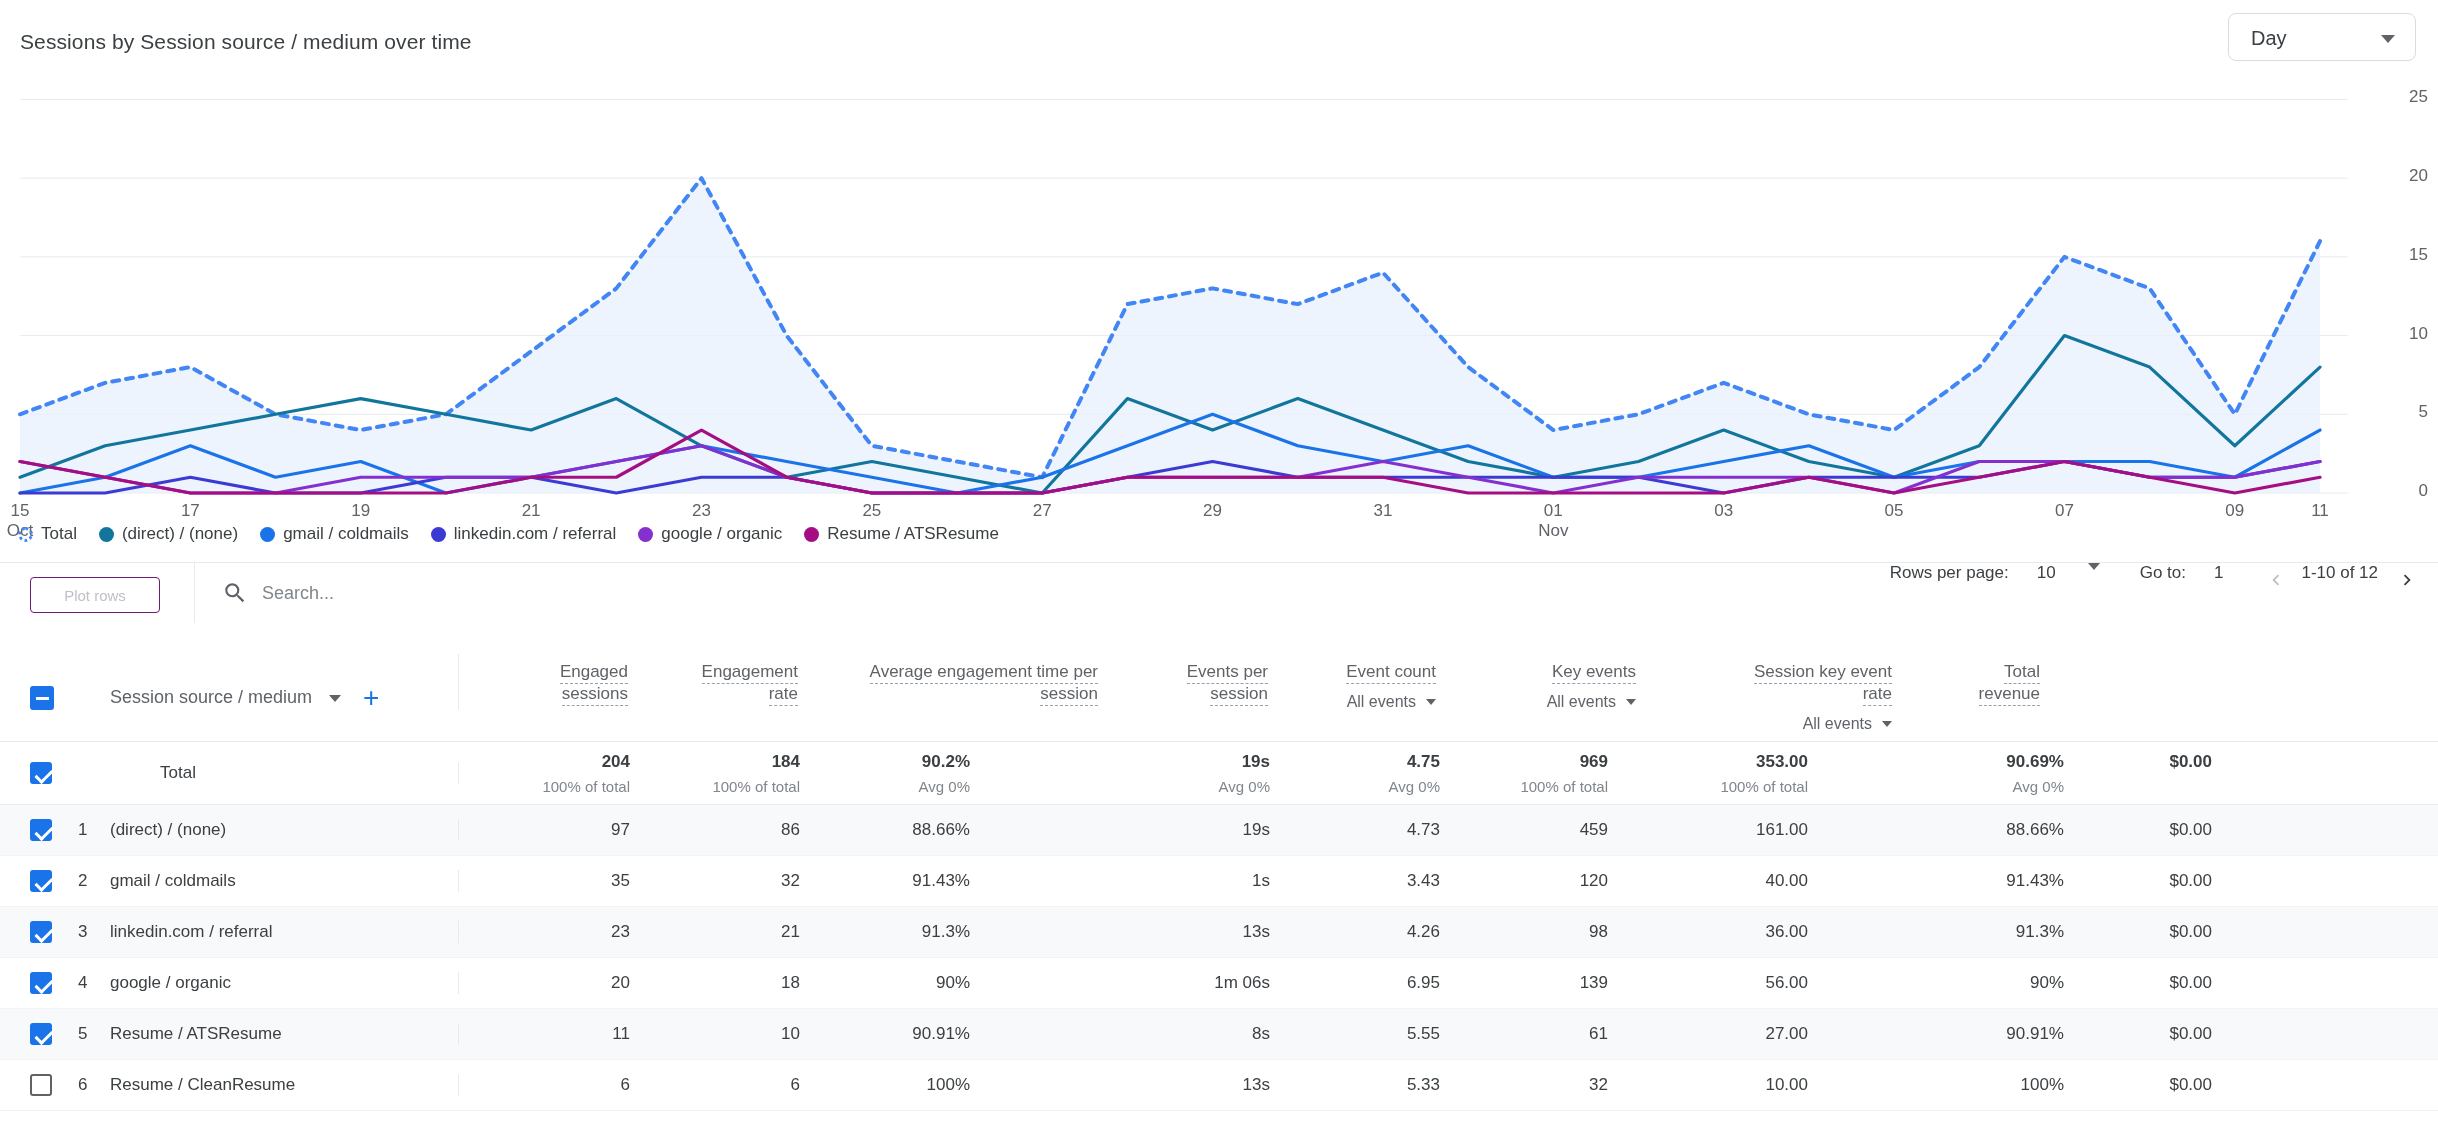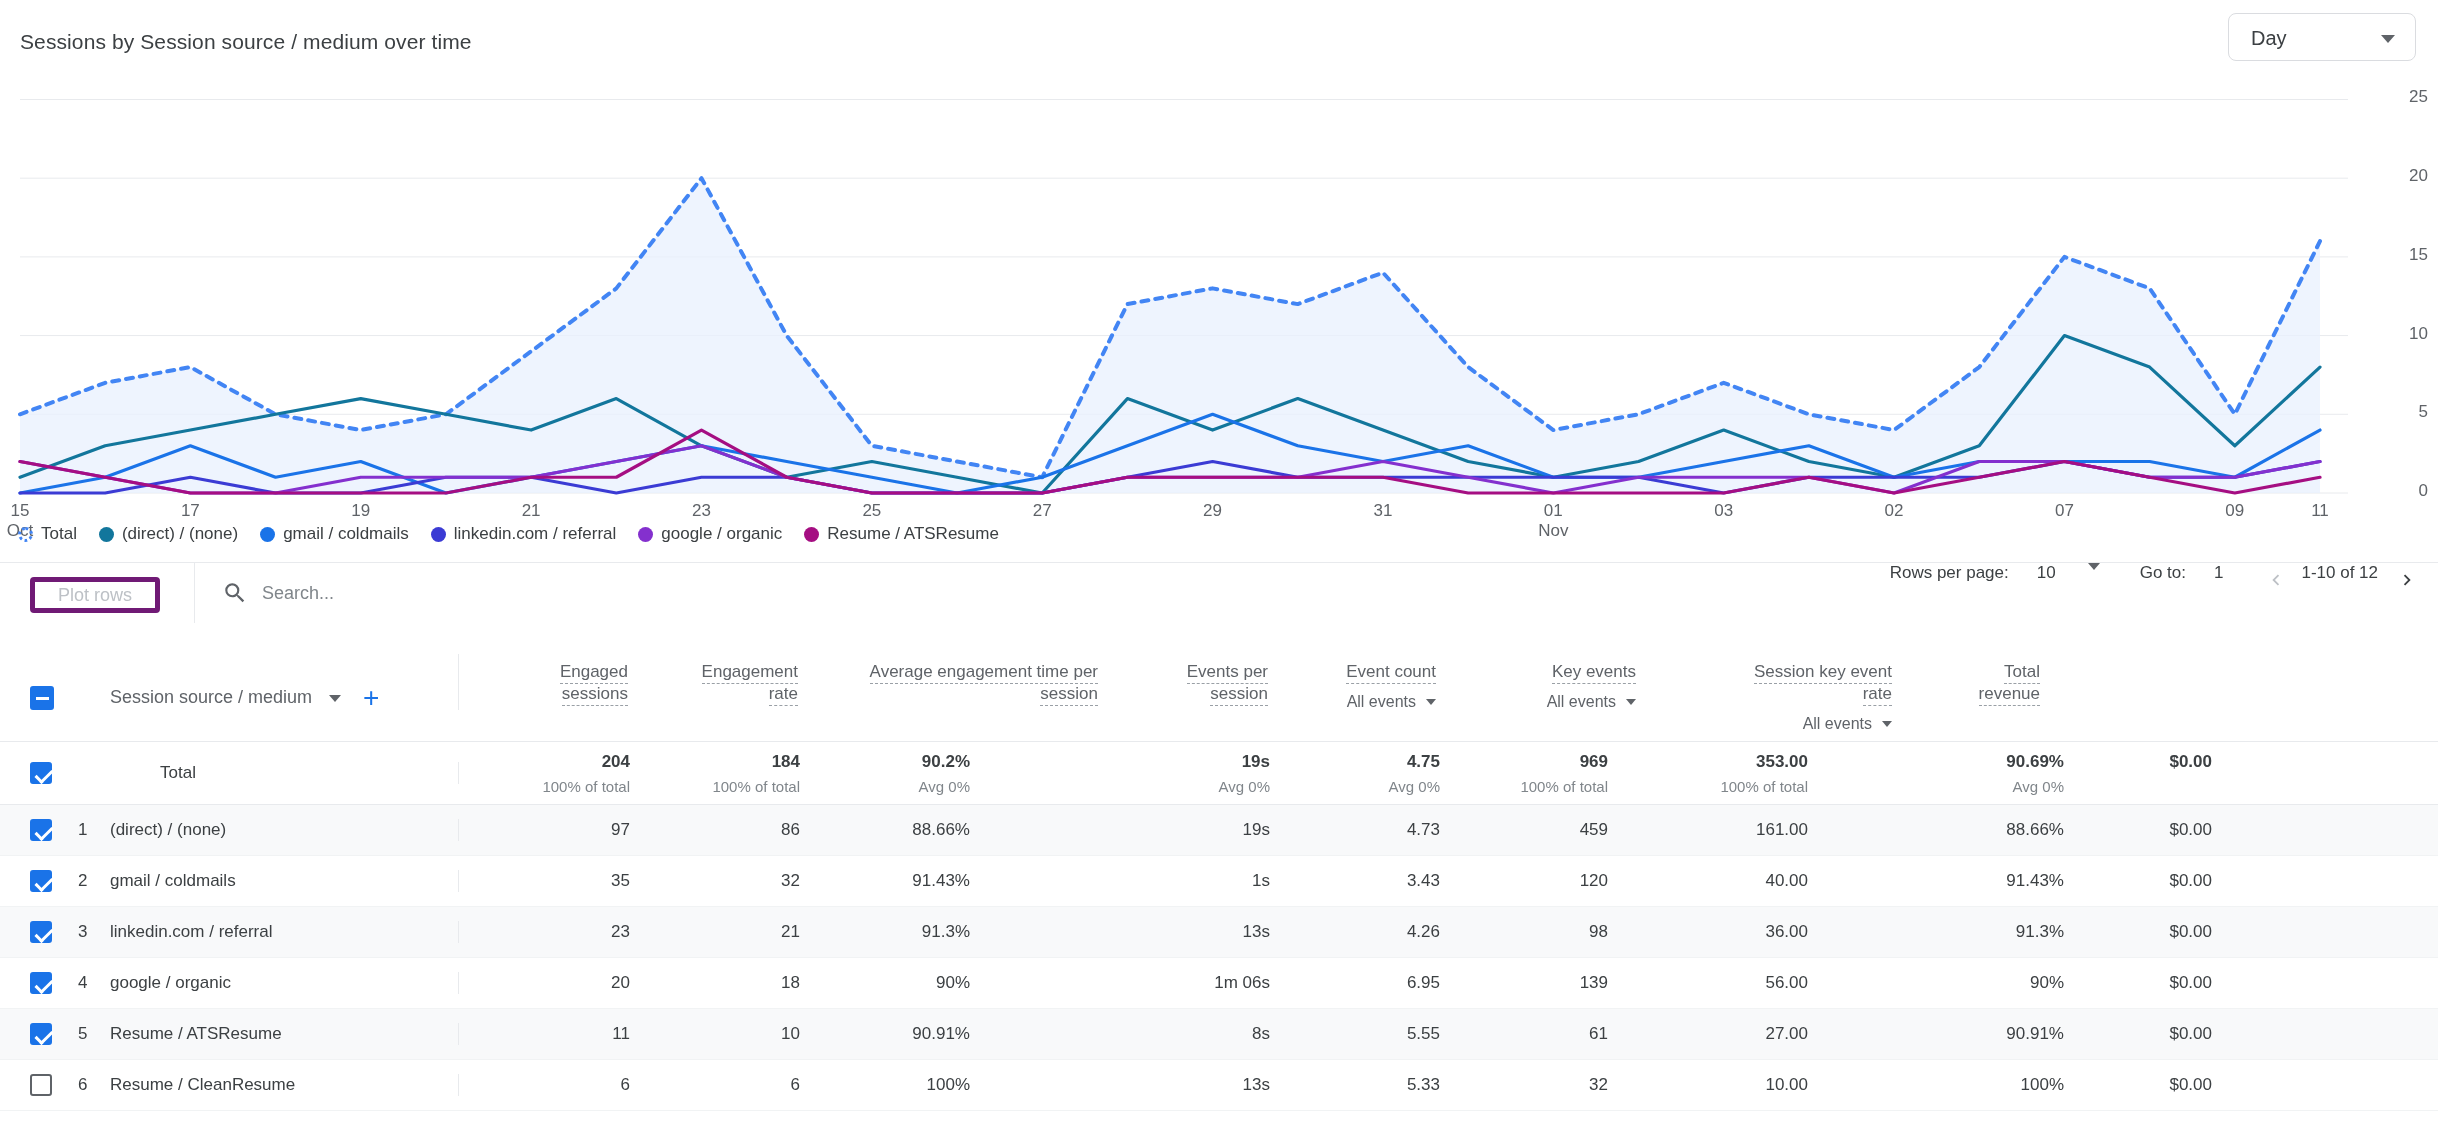--- a/index.html
+++ b/index.html
@@ -60,22 +60,22 @@
   .leg-dot.dotted { background:transparent; border:3px dotted #4285f4; box-sizing:border-box;}
   .leg-label { font-size:17px; color:#3c4043; white-space:nowrap; }
 
   
   .toolbar {
     position:absolute; left:0; top:562px; width:2438px; height:60px;
     border-top:1px solid #e8eaed;
   }
   .plot-rows {
     position:absolute; left:30px; top:14px; width:130px; height:36px;
-    border:5px solid #701a75; border-radius:4px; background:#fff;
-    color:#bdc1c6; font-size:18px; display:flex; align-items:center; justify-content:center;
+    border:1px solid #701a75; border-radius:4px; background:#fff;
+    color:#bdc1c6; font-size:15px; display:flex; align-items:center; justify-content:center;
     cursor:default;
   }
   .tool-div { position:absolute; left:194px; top:0; width:1px; height:60px; background:#e8eaed;}
   .search-icon { position:absolute; left:222px; top:17px; }
   .search-input {
     position:absolute; left:260px; top:16px; width:600px; height:28px;
     border:0; outline:none; font-size:18px; color:#ef4444;
     font-family:"Liberation Sans", sans-serif; background:transparent;
   }
   .search-input::placeholder { color:#80868b; }
@@ -197,21 +197,21 @@
         <div class="xlabel" style="left: 160.37px; top: 443px;">17</div>
         <div class="xlabel" style="left: 330.741px; top: 443px;">19</div>
         <div class="xlabel" style="left: 501.111px; top: 443px;">21</div>
         <div class="xlabel" style="left: 671.481px; top: 443px;">23</div>
         <div class="xlabel" style="left: 841.852px; top: 443px;">25</div>
         <div class="xlabel" style="left: 1012.22px; top: 443px;">27</div>
         <div class="xlabel" style="left: 1182.59px; top: 443px;">29</div>
         <div class="xlabel" style="left: 1352.96px; top: 443px;">31</div>
         <div class="xlabel" style="left: 1523.33px; top: 443px;">01<span class="mon">Nov</span></div>
         <div class="xlabel" style="left: 1693.7px; top: 443px;">03</div>
-        <div class="xlabel" style="left: 1864.07px; top: 443px;">02</div>
+        <div class="xlabel" style="left: 1864.07px; top: 443px;">05</div>
         <div class="xlabel" style="left: 2034.44px; top: 443px;">07</div>
         <div class="xlabel" style="left: 2204.81px; top: 443px;">09</div>
         <div class="xlabel" style="left: 2290px; top: 443px;">11</div>
       </div>
   </div>
 
   <div class="legend" id="legend">
       <div class="leg-item">
         <span class="leg-dot dotted"></span>
         <span class="leg-label">Total</span>

